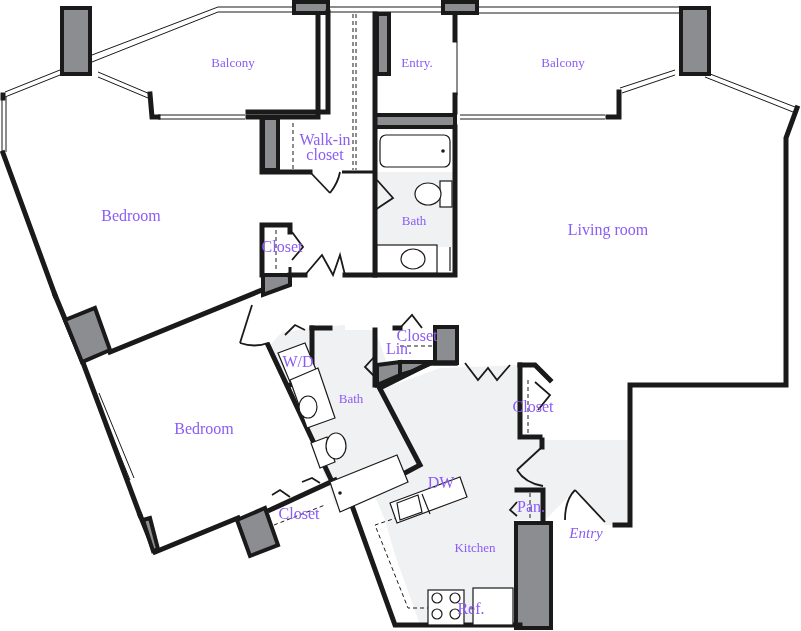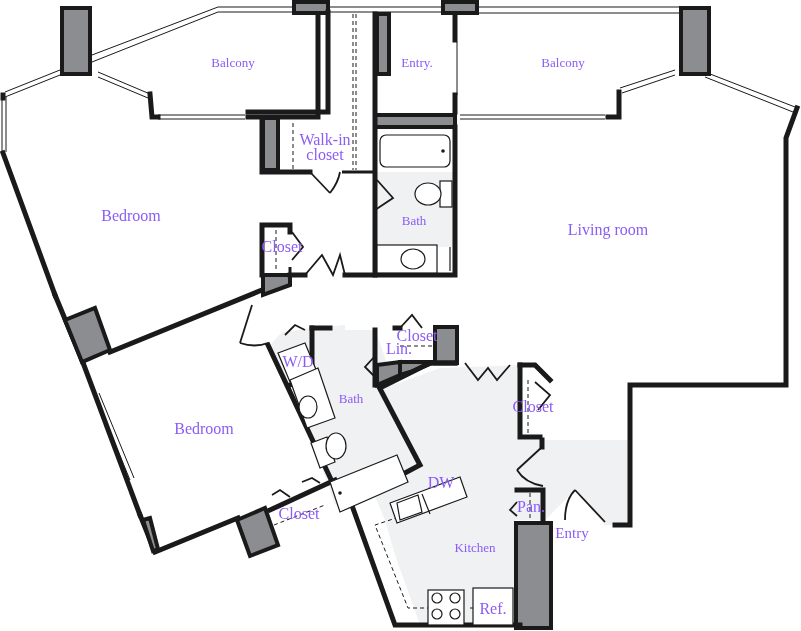--- a/index.html
+++ b/index.html
@@ -208,14 +208,14 @@
 <div class="lbl sm" style="left:298px;top:362px;">W/D</div>
 <div class="lbl sm" style="left:387px;top:349px;padding-left:24px;">Lin.</div>
 <div class="lbl sm" style="left:417px;top:336px;">Closet</div>
 <div class="lbl" style="left:351px;top:399px;">Bath</div>
 <div class="lbl big" style="left:204px;top:429px;">Bedroom</div>
 <div class="lbl sm" style="left:299px;top:514px;">Closet</div>
 <div class="lbl sm" style="left:533px;top:407px;">Closet</div>
 <div class="lbl sm" style="left:441px;top:483px;">DW</div>
 <div class="lbl sm" style="left:531px;top:507px;">Pan.</div>
 <div class="lbl" style="left:475px;top:548px;">Kitchen</div>
-<div class="lbl sm" style="left:493px;top:609px;">Ref.</div>
-<div class="lbl entry" style="left:572px;top:534px;">Entry</div>
+<div class="lbl sm" style="left:471px;top:609px;">Ref.</div>
+<div class="lbl entry" style="left:586px;top:534px;font-style:italic;">Entry</div>
 
 </body></html>

